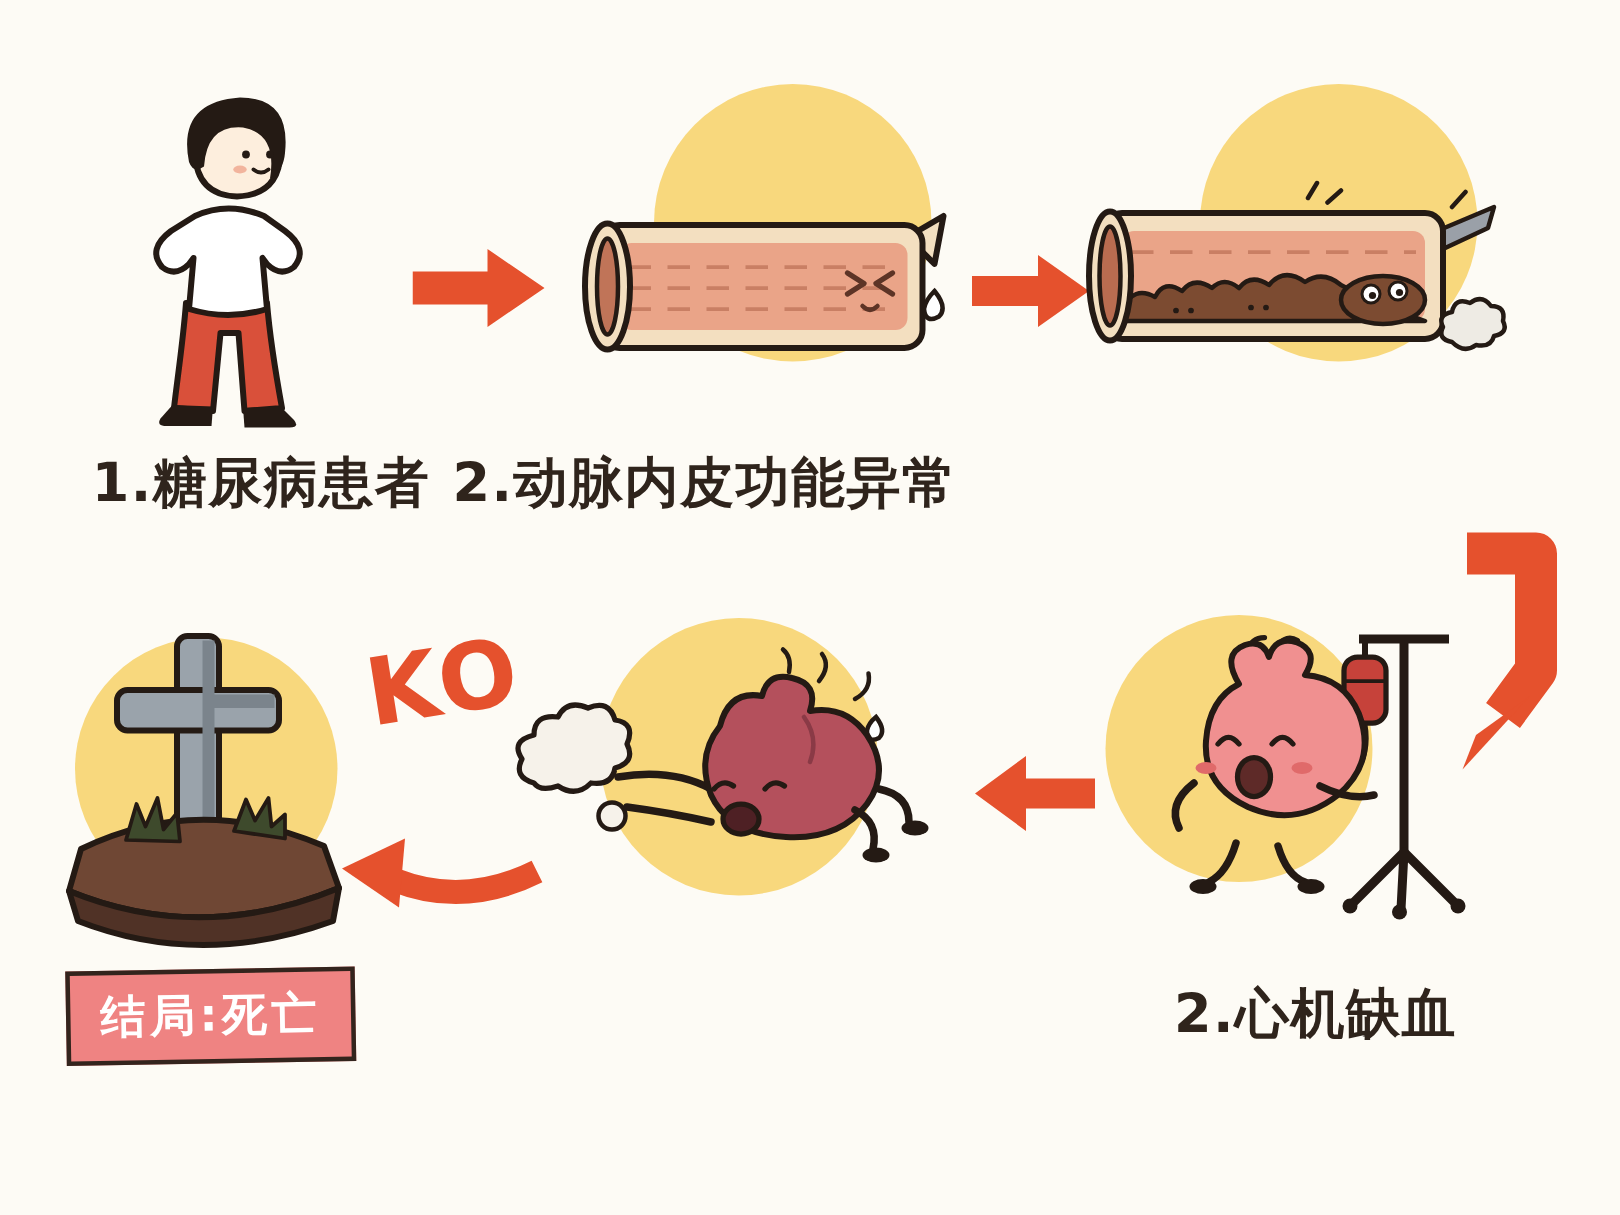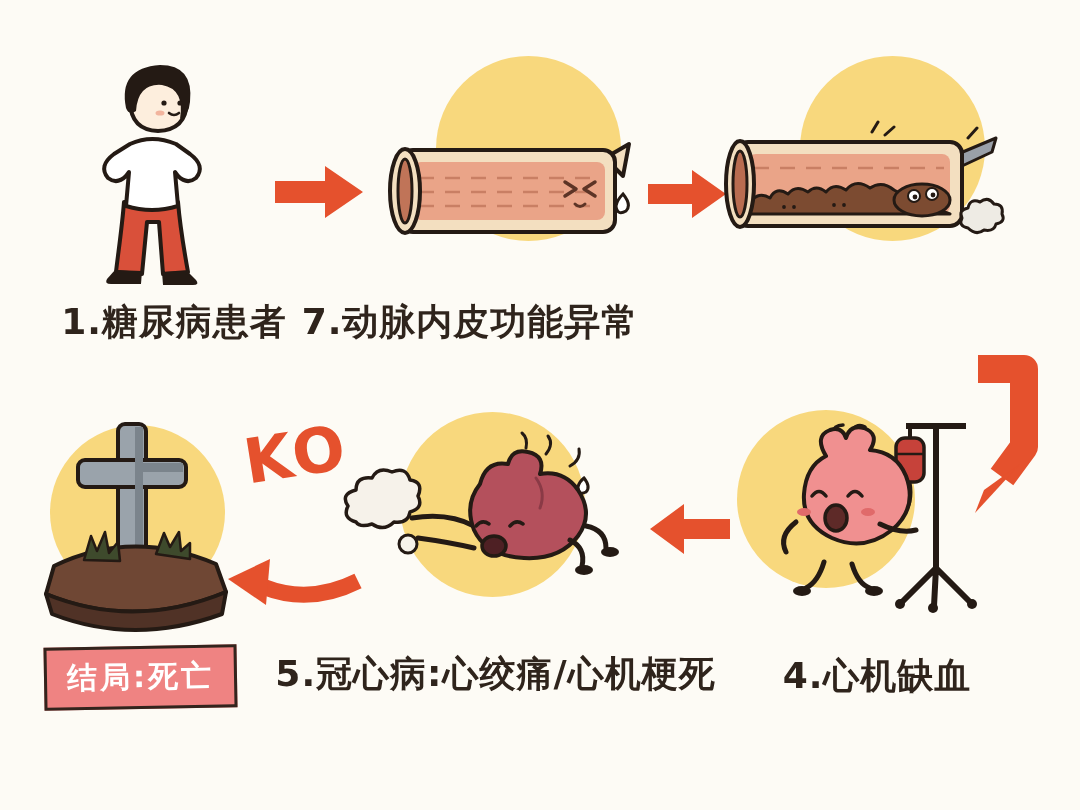--- a/index.html
+++ b/index.html
@@ -92,21 +92,21 @@
     <circle cx="62" cy="87" r="1.9" fill="#241a14"></circle>
     <circle cx="72" cy="87" r="1.9" fill="#241a14"></circle>
     <circle cx="112" cy="85" r="1.9" fill="#241a14"></circle>
     <circle cx="122" cy="85" r="1.9" fill="#241a14"></circle>
     <ellipse cx="18" cy="64" rx="14" ry="43" fill="#f3dfc0" stroke="#241a14" stroke-width="4"></ellipse>
     <ellipse cx="18" cy="64" rx="7" ry="33" fill="#b96c50" stroke="#241a14" stroke-width="3"></ellipse>
     <path d="M246 108 q-10 -2 -6 -10 q-4 -8 6 -10 q2 -10 12 -6 q8 -6 14 2 q10 0 8 10 q4 8 -6 10 q-2 8 -12 6 q-8 6 -16 -2 Z" fill="#eeebe4" stroke="#241a14" stroke-width="3" stroke-linejoin="round"></path>
   </svg>
 
   <div class="step-label" style="left:30px; top:298px; width:240px;margin-left:24px;">1.糖尿病患者</div>
-  <div class="step-label" style="left:280px; top:298px; width:380px;">7.动脉内皮功能异常</div>
+  <div class="step-label" style="left:280px; top:298px; width:380px;">2.动脉内皮功能异常</div>
 
   <svg class="arrow" style="left:962px; top:345px;" width="110" height="185" viewBox="0 0 110 185">
     <polyline points="16,24 62,24 62,102 40,132" fill="none" stroke="#e5512d" stroke-width="28" stroke-linejoin="round"></polyline>
     <polygon points="13,168 58,119 22,145" fill="#e5512d"></polygon>
   </svg>
 
   <svg class="illus" style="left:740px; top:410px;" width="245" height="215" viewBox="0 0 245 215">
     <line x1="196" y1="16" x2="196" y2="162" stroke="#241a14" stroke-width="6"></line>
     <line x1="166" y1="16" x2="226" y2="16" stroke="#241a14" stroke-width="6"></line>
     <line x1="170" y1="16" x2="170" y2="28" stroke="#241a14" stroke-width="4"></line>
@@ -165,16 +165,15 @@
     <rect x="88" y="8" width="28" height="132" rx="7" fill="#9aa3ab" stroke="#241a14" stroke-width="4"></rect>
     <rect x="48" y="44" width="108" height="27" rx="7" fill="#9aa3ab" stroke="#241a14" stroke-width="4"></rect>
     <path d="M105 11 h8 v126 h-8 Z M108 47 h45 v9 h-45 Z" fill="#7b848c"></path>
     <path d="M24 150 Q102 112 186 148 L196 176 Q104 214 16 178 Z" fill="#6f4734" stroke="#241a14" stroke-width="4" stroke-linejoin="round"></path>
     <path d="M16 178 Q104 214 196 176 L192 198 Q104 230 22 198 Z" fill="#503226" stroke="#241a14" stroke-width="4" stroke-linejoin="round"></path>
     <path d="M54 144 l7 -24 l6 15 l8 -19 l4 21 l9 -11 l2 19 Z" fill="#3e4a2c" stroke="#241a14" stroke-width="2.5" stroke-linejoin="round"></path>
     <path d="M126 138 l8 -21 l6 14 l9 -15 l2 19 l9 -8 l0 16 Z" fill="#3e4a2c" stroke="#241a14" stroke-width="2.5" stroke-linejoin="round"></path>
   </svg>
 
   <div class="death-label" style="left:44px; top:646px;">结局:死亡</div>
-  <div class="step-label" style="left:268px; top:650px; width:455px;">5.冠心病:心绞痛/心机梗死</div>
-  <div class="step-label" style="left:767px; top:652px; width:220px;">4.心机缺血</div>
+  <div class="step-label" style="left:767px; top:652px; width:220px;">2.心机缺血</div>
 
 </div>
 
 </body></html>

